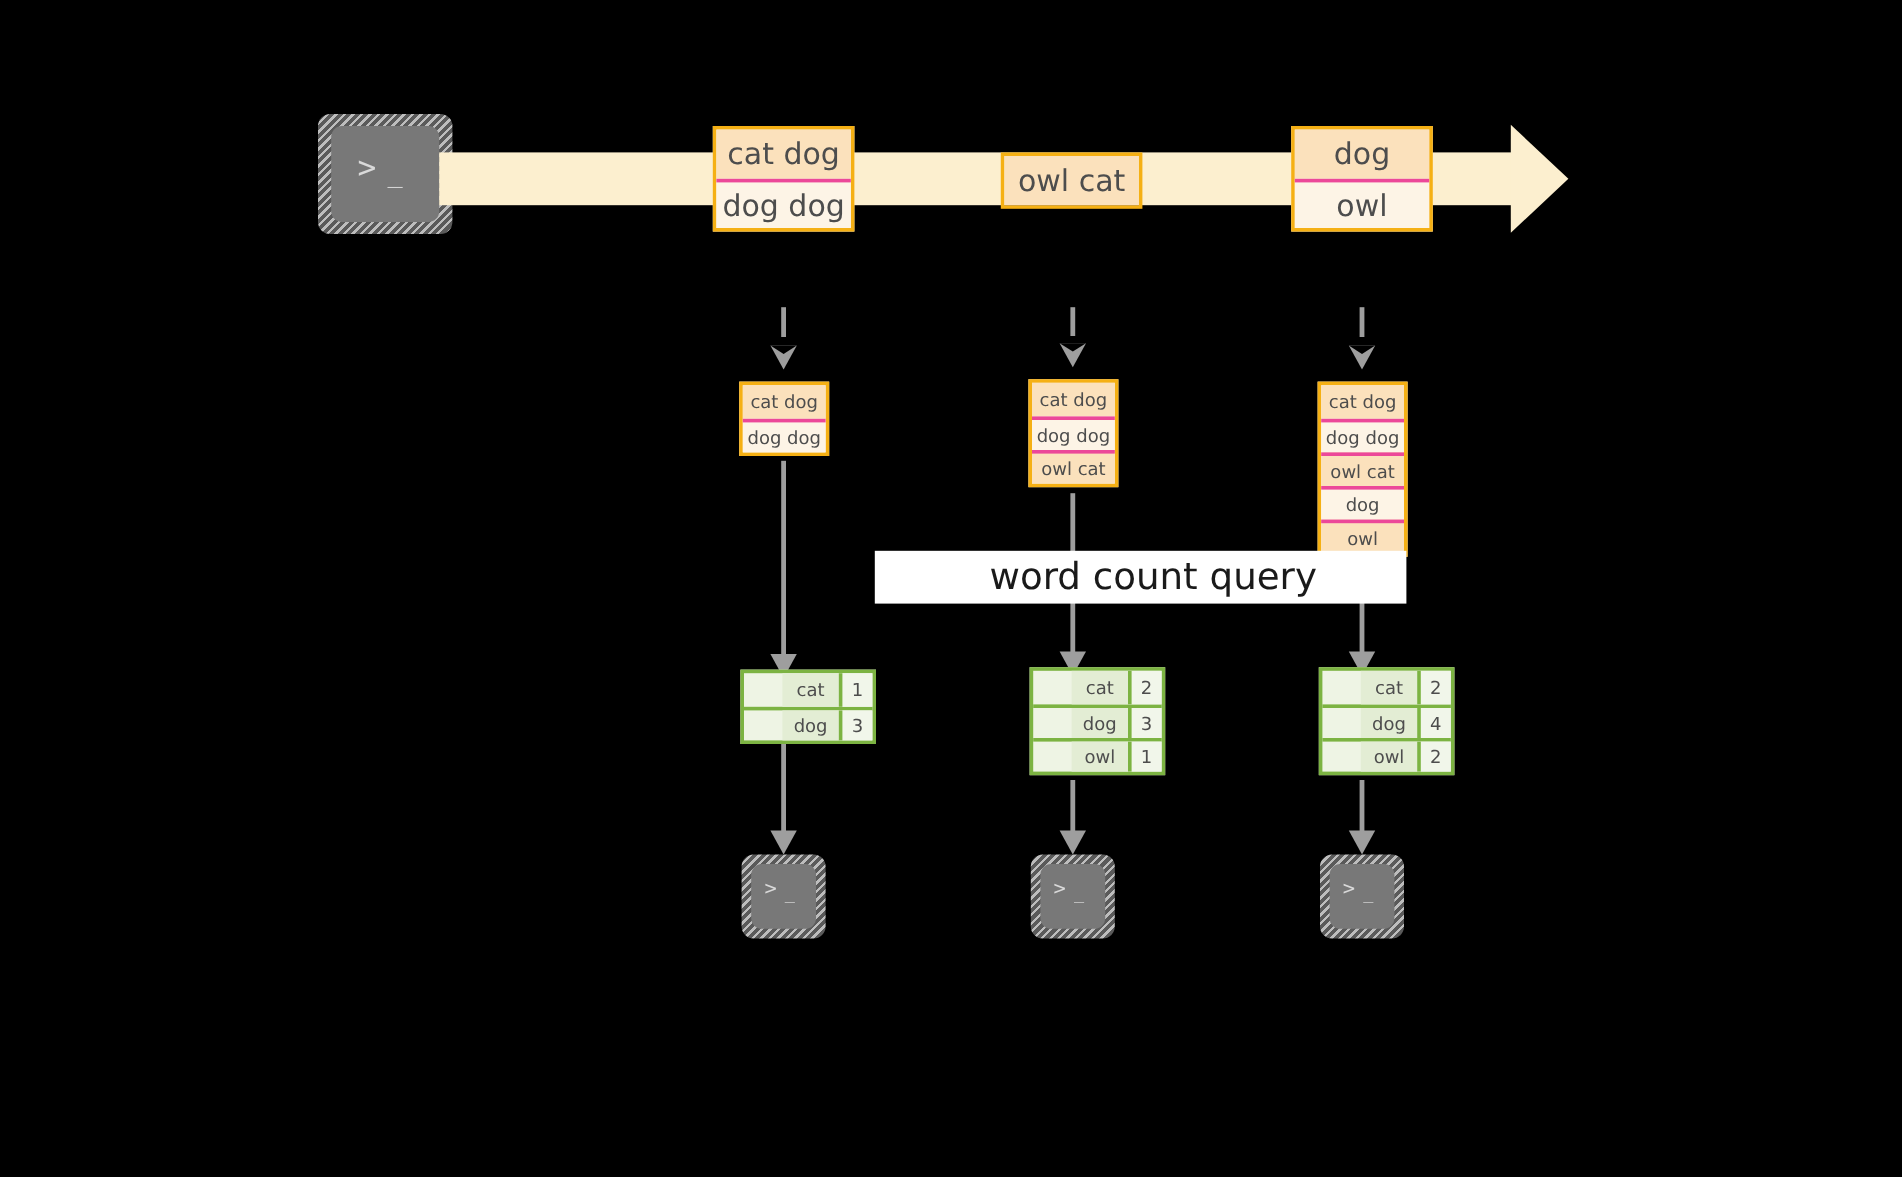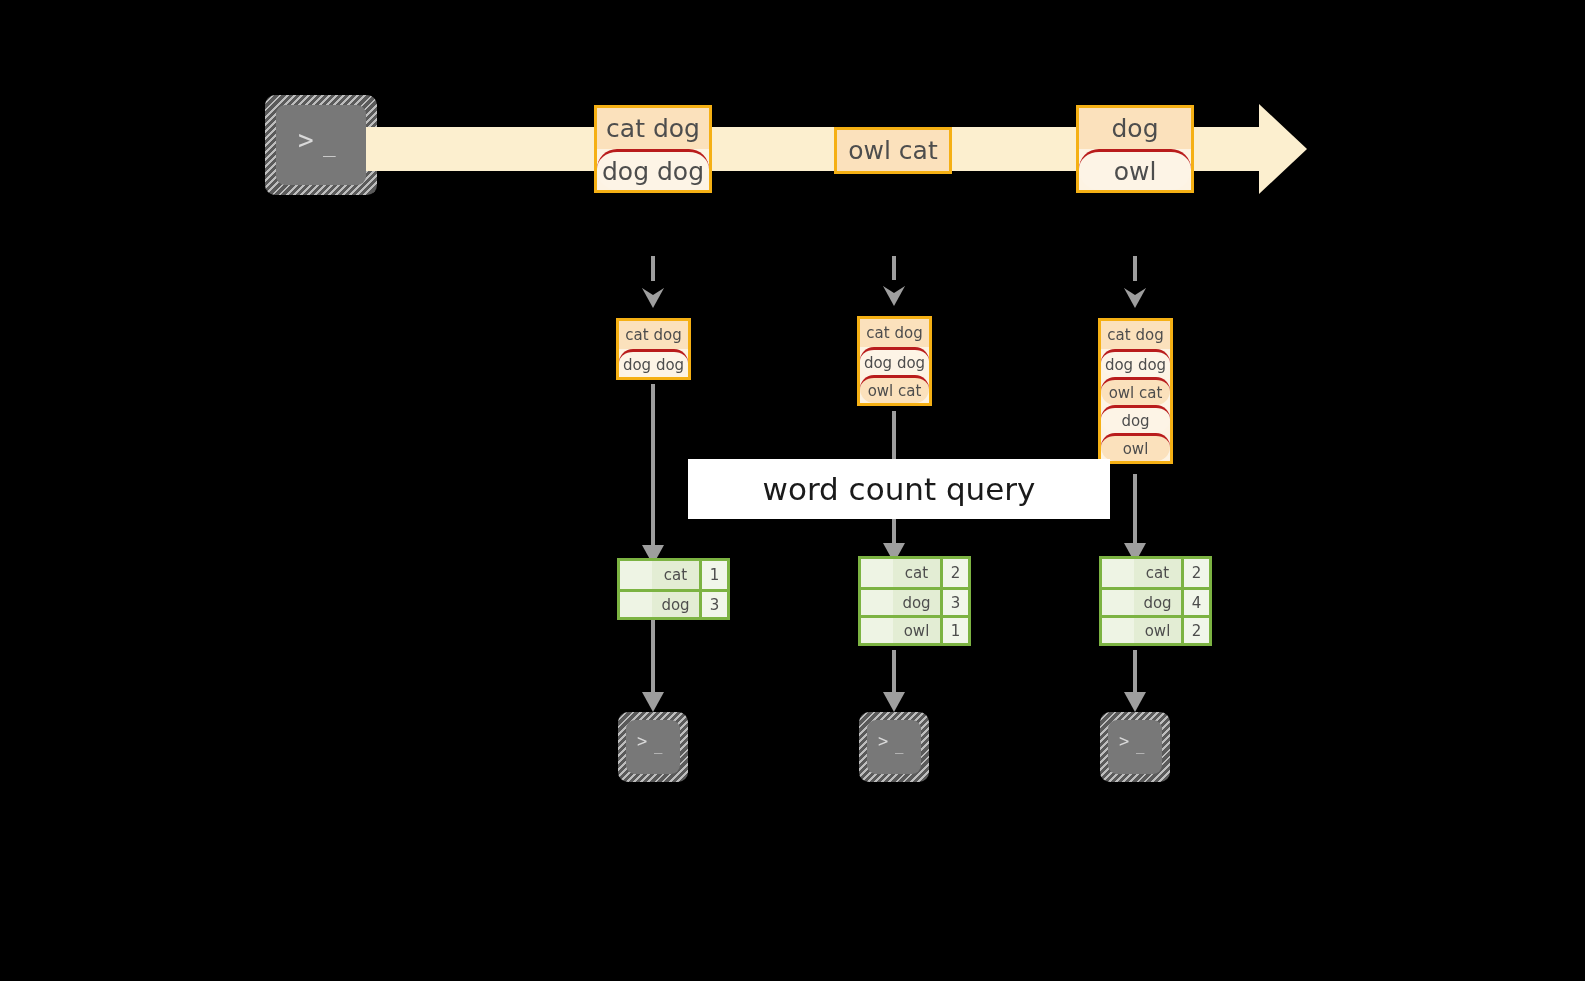--- a/index.html
+++ b/index.html
@@ -69,21 +69,21 @@
   .evt .row {
     box-sizing: border-box;
     display: flex;
     align-items: center;
     justify-content: center;
     color: #4d4d4d;
     white-space: nowrap;
   }
   .evt .row.dark  { background: #FBE1BC; }
   .evt .row.light { background: #FDF4E6; }
-  .evt .row + .row { border-top: 3px solid #b91c1c; border-radius: 20px; }
+  .evt .row + .row { border-top: 3px solid #ec4899; }
 
   
   .evt.big .row { height: 41px; font-size: 25px; }
   
   .evt.small .row { height: 28px; font-size: 15px; }
 
   
   .res {
     position: absolute;
     box-sizing: border-box;
@@ -282,17 +282,17 @@
   <div class="vline" style="left:1133px; top:650px; height:46px;"></div>
   <div class="vhead" style="left:1124px; top:692px;"></div>
 
   <div class="term" style="left:1100px; top:712px; width:70px; height:70px;">
     <div class="hatch"></div>
     <div class="body" style="left:8px; top:8px; right:8px; bottom:8px;"></div>
     <div class="glyphs" style="left:19px; top:21px; font-size:17px;">&gt;</div>
     <div class="glyphs" style="left:36px; top:26px; font-size:14px;">_</div>
   </div>
 
-  <div class="qband" style="left:688px; top:459px; width:422px; height:60px;">
+  <div class="qband" style="left:729px; top:459px; width:422px; height:44px;padding-left:21px;">
     <span>word count query</span>
   </div>
 
 </div>
 
 </body></html>

